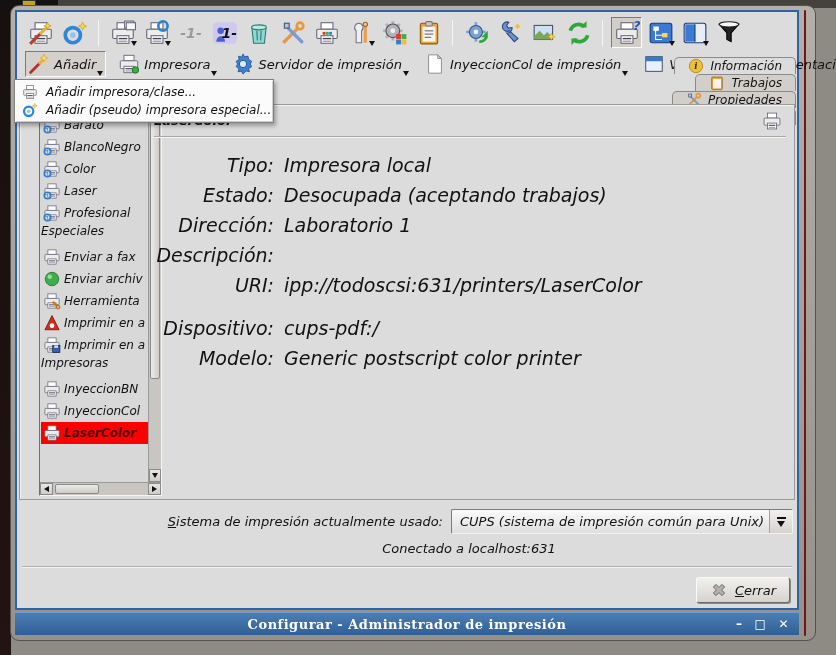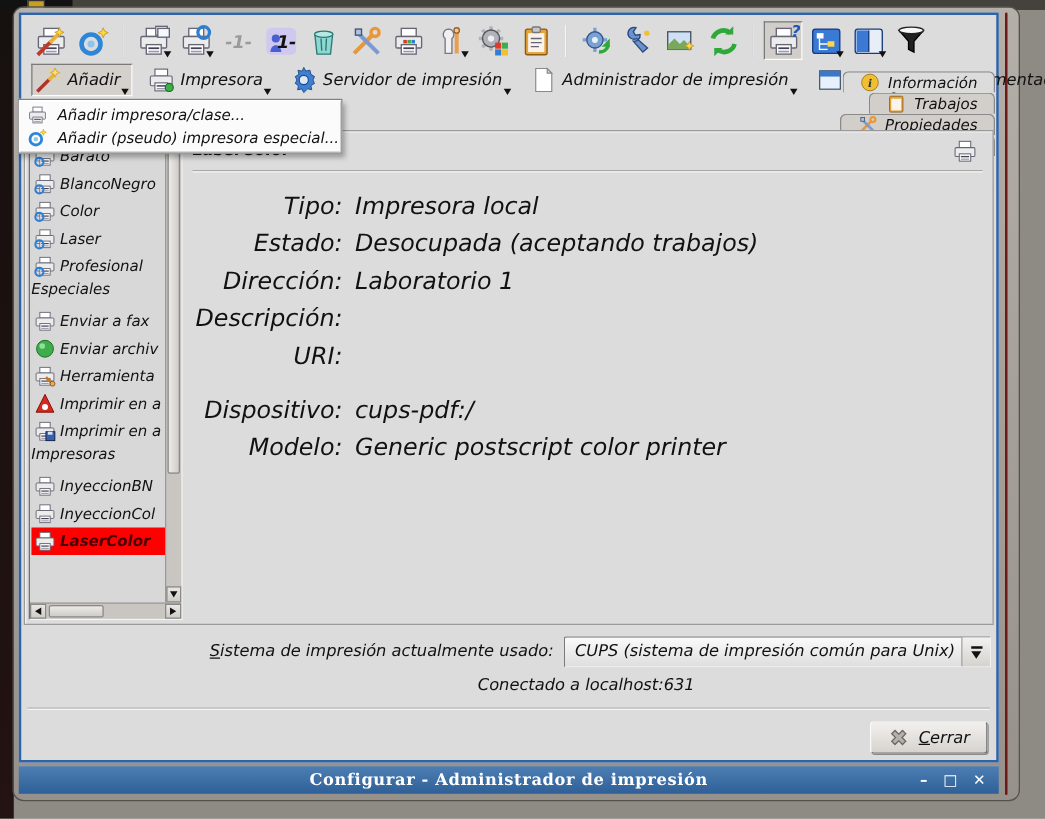--- a/index.html
+++ b/index.html
@@ -31,21 +31,21 @@
 .mb-item.pressed{border-color:#7a7a7a #fdfdfd #fdfdfd #7a7a7a;background:#d4d0cc;}
 .mb-item .icn{width:22px;height:22px;}
 .mb-item .caret{right:2px;bottom:0;}
 
 .tabbar{display:flex;justify-content:center;align-items:flex-end;height:26px;position:relative;flex-direction:column;}
 .tab{display:flex;align-items:center;gap:6px;font-size:12px;padding:0 13px;background:#d2cec9;border:1px solid #8a8a8a;border-bottom:none;border-radius:5px 5px 0 0;margin:0 1px;height:22px;white-space:nowrap;}
 .tab.active{background:#dcdcdc;height:25px;}
 .tab .icn{width:16px;height:16px;}
 
 .tabframe{position:relative;margin:0 2px;height:396px;border:1px solid #9a9a9a;box-shadow:inset 1px 1px 0 #f2f2f2;background:#dcdcdc;}
-.plist{position:absolute;left:3px;top:3px;width:123px;bottom:3px;background:#d8d8d8;border:1px solid;border-color:#707070 #f5f5f5 #f5f5f5 #707070;}
+.plist{position:absolute;left:19px;top:3px;width:123px;bottom:3px;background:#d8d8d8;border:1px solid;border-color:#707070 #f5f5f5 #f5f5f5 #707070;}
 .plist-inner{position:absolute;left:1px;top:1px;right:13px;bottom:13px;overflow:hidden;padding-top:4px;}
 .list-item{display:flex;align-items:center;gap:3px;height:22px;font-size:12px;white-space:nowrap;padding-left:2px;overflow:hidden;}
 .list-item .icn{width:18px;height:18px;flex:0 0 18px;}
 .list-item.selected{background:#f00;color:#4a0000;font-weight:bold;}
 .list-header{height:22px;font-size:12px;display:flex;white-space:nowrap;}
 .vscroll{position:absolute;right:0;top:0;bottom:13px;width:13px;background:#c9c5c1;border-left:1px solid #9a9a9a;}
 .vthumb{position:absolute;left:1px;right:1px;top:1px;height:72%;background:linear-gradient(90deg,#ecebe8,#cfccc8);border:1px solid #8a8a8a;border-radius:2px;}
 .sbtn{background:linear-gradient(180deg,#e9e7e4,#cfccc8);border:1px solid #8a8a8a;display:flex;align-items:center;justify-content:center;}
 .varrow{position:absolute;left:0;right:0;bottom:0;height:13px;}
 .hscroll{position:absolute;left:0;right:0;bottom:0;height:13px;background:#c9c5c1;border-top:1px solid #9a9a9a;}
@@ -367,21 +367,21 @@
           <span>Servidor de impresión</span>
           <span class="caret"></span>
         </span>
         <span class="mb-item">
           <span class="icn">
             <svg viewBox="0 0 24 24">
               <path d="M5 2h10l4 4v16H5z" fill="#fff" stroke="#888"></path>
               <path d="M15 2v4h4z" fill="#d8d8d8" stroke="#888"></path>
             </svg>
           </span>
-          <span>Administrador de impresión</span>
+          <span>InyeccionCol de impresión</span>
           <span class="caret"></span>
         </span>
         <span class="mb-item">
           <span class="icn">
             <svg viewBox="0 0 24 24">
               <rect x="3" y="4" width="18" height="16" fill="#e8f0fc" stroke="#334a66"></rect>
               <rect x="3" y="4" width="18" height="5" fill="#3c78c8"></rect>
             </svg>
           </span>
           <span>Vista</span>
@@ -652,20 +652,21 @@
             </div>
             <div class="irow">
               <span class="lbl">Dirección:</span>
               <span class="val">Laboratorio 1</span>
             </div>
             <div class="irow">
               <span class="lbl">Descripción:</span>
             </div>
             <div class="irow">
               <span class="lbl">URI:</span>
+              <span class="val">ipp://todoscsi:631/printers/LaserColor</span>
             </div>
             <div class="irow gap"></div>
             <div class="irow">
               <span class="lbl">Dispositivo:</span>
               <span class="val">cups-pdf:/</span>
             </div>
             <div class="irow">
               <span class="lbl">Modelo:</span>
               <span class="val">Generic postscript color printer</span>
             </div>

